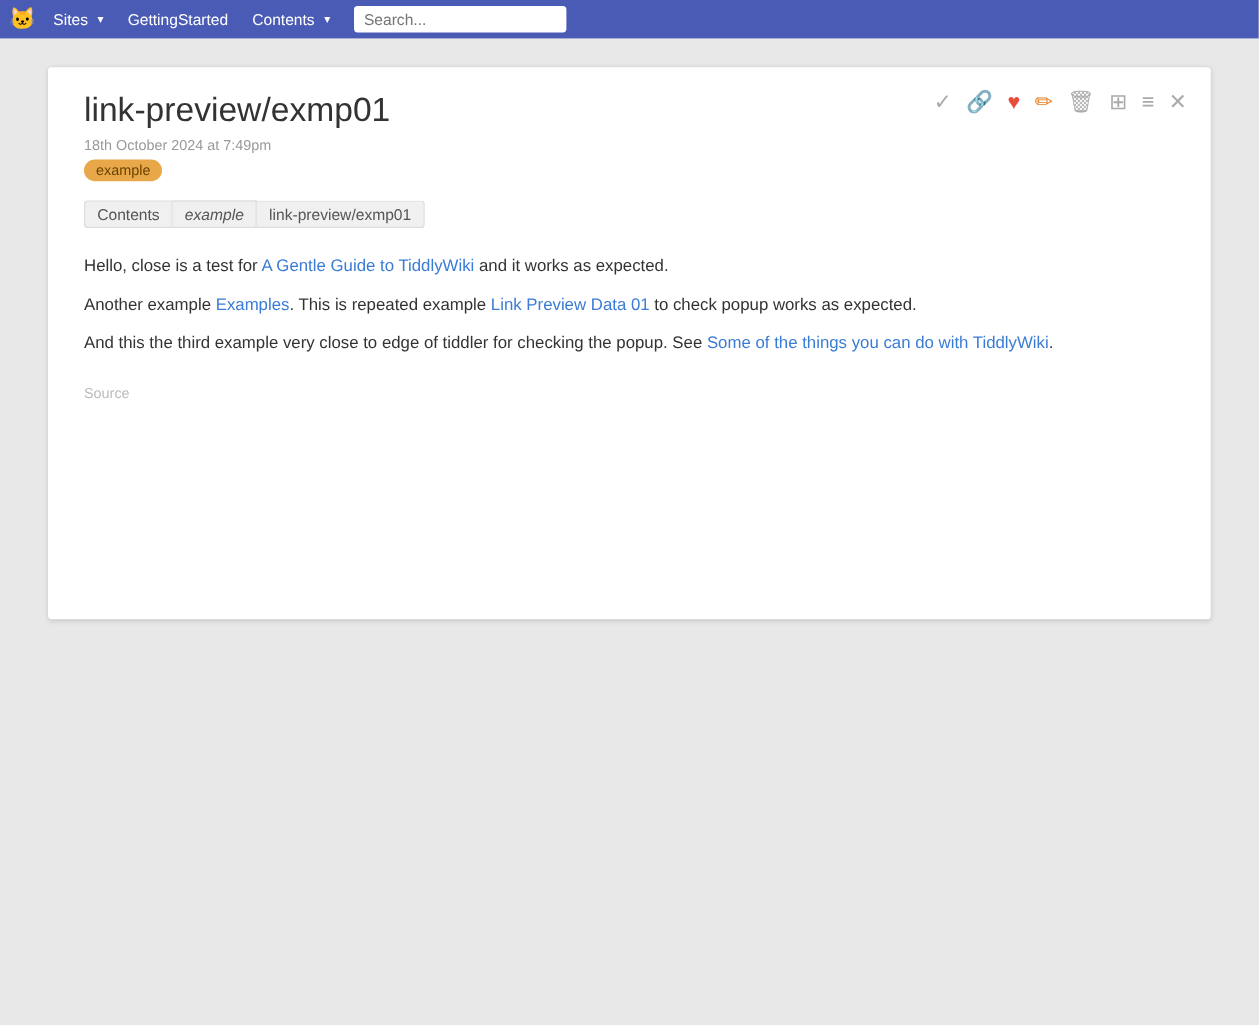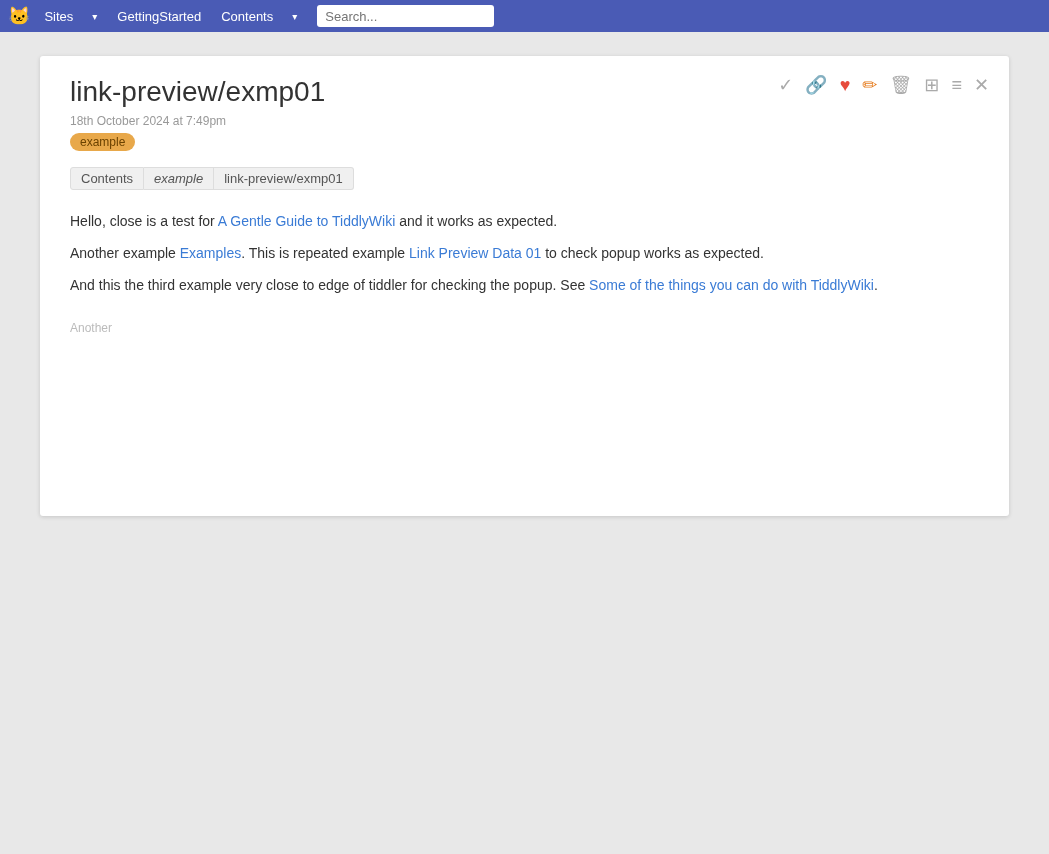--- a/index.html
+++ b/index.html
@@ -25,21 +25,21 @@
       margin-right: 2px;
     }
     .nav-item {
       color: white;
       font-size: 13px;
       padding: 4px 8px;
       cursor: pointer;
       border-radius: 3px;
       display: flex;
       align-items: center;
-      gap: 19px;
+      gap: 8px;
       white-space: nowrap;
     }
     .nav-chevron {
       font-size: 10px;
       color: white;
     }
     .nav-search {
       margin-left: 8px;
       height: 22px;
       border: none;
@@ -222,16 +222,16 @@
       </p>
       <p>
         <span>Another example </span><a class="tiddler-link">Examples</a><span>. This is repeated example </span><a class="tiddler-link">Link Preview Data 01</a><span> to check popup works as expected.</span>
       </p>
       <p>
         <span>And this the third example very close to edge of tiddler for checking the popup. See </span><a class="tiddler-link">Some of the things you can do with TiddlyWiki</a><span>.</span>
       </p>
     </div>
 
     
-    <div class="source-text">Another</div>
+    <div class="source-text">Source</div>
 
   </div>
 </div>
 
 </body></html>

